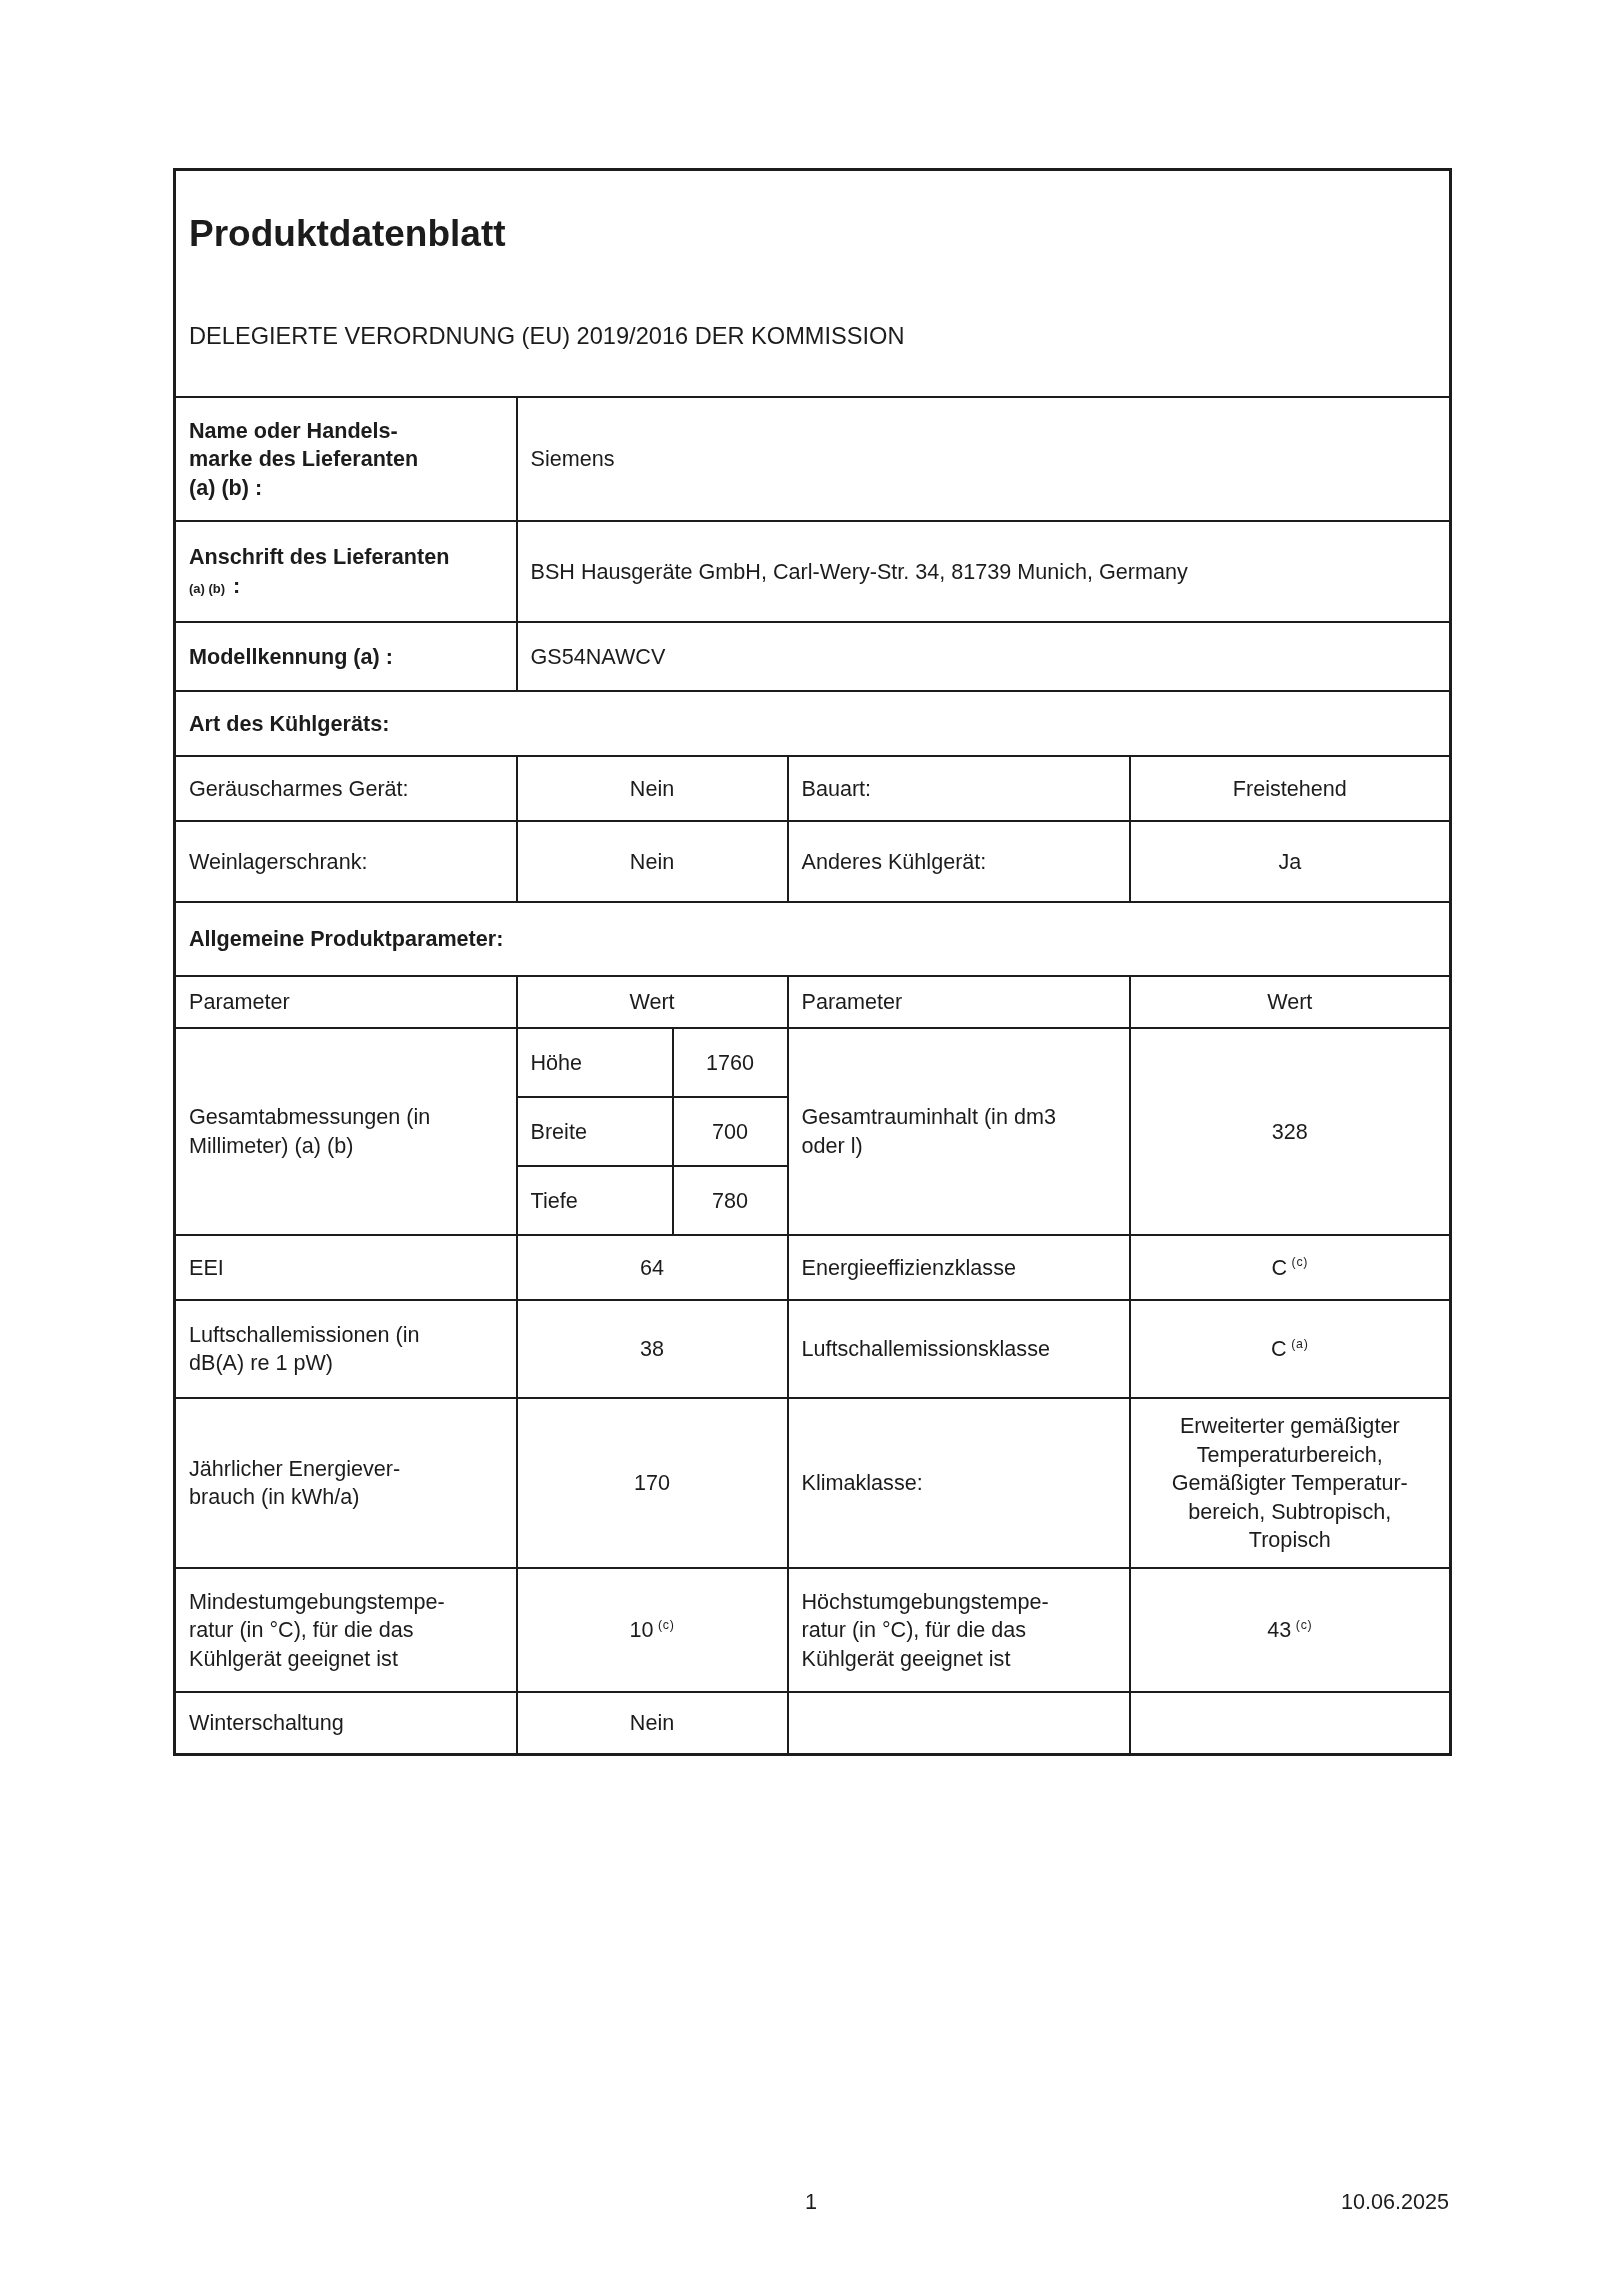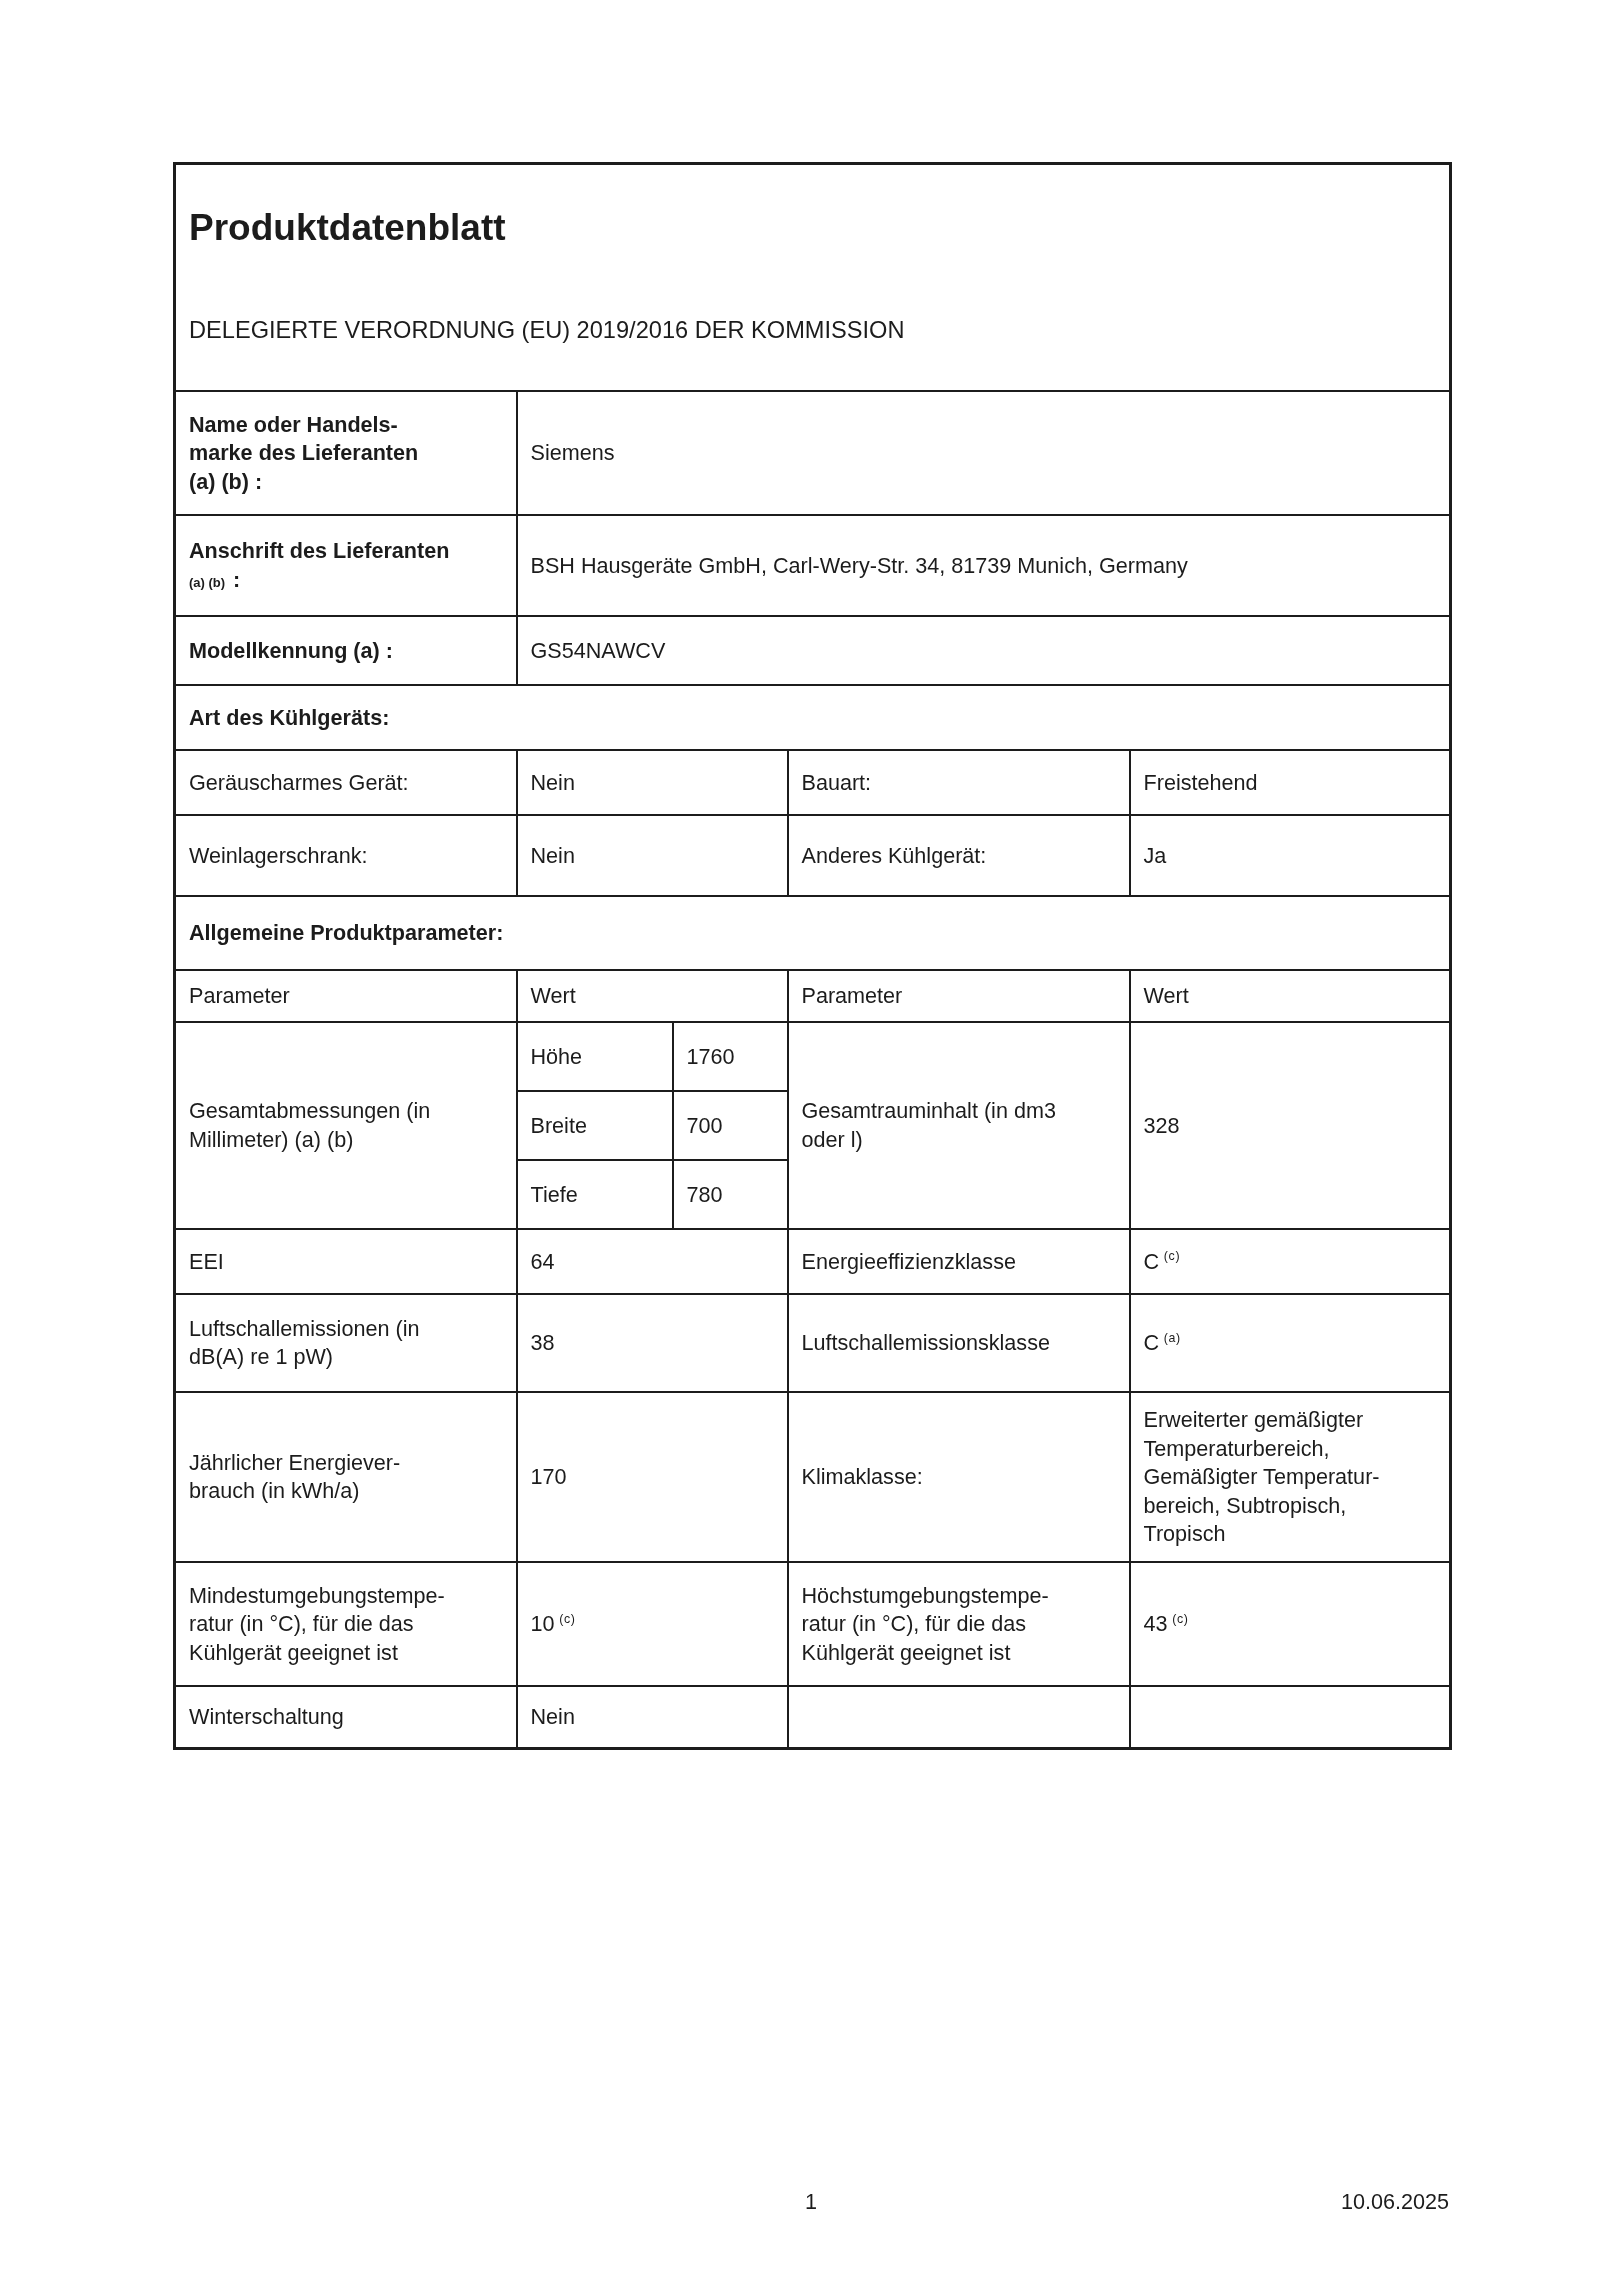--- a/index.html
+++ b/index.html
@@ -10,37 +10,37 @@
   body {
     width: 1623px;
     height: 2295px;
     position: relative;
     font-family: "Liberation Sans", sans-serif;
     color: #1c1c1c;
   }
   table.sheet {
     position: absolute;
     left: 173px;
-    top: 162px;
+    top: 168px;
     width: 1276px;
     border-collapse: collapse;
     table-layout: fixed;
     border: 3.3px solid #1c1c1c;
   }
   table.sheet td {
     border: 2px solid #1c1c1c;
     padding: 3.9px 13px;
     font-size: 21.6px;
     line-height: 1.32;
     vertical-align: middle;
     white-space: pre-line;
     overflow: hidden;
   }
   .bold { font-weight: bold; }
-  .center { text-align: left; }
+  .center { text-align: center; }
   .title-cell {
     vertical-align: top !important;
     padding-top: 14.4px !important;
     padding-bottom: 15.7px !important;
   }
   .doc-title {
     display: block;
     font-weight: bold;
     font-size: 37px;
     line-height: 1.1;

